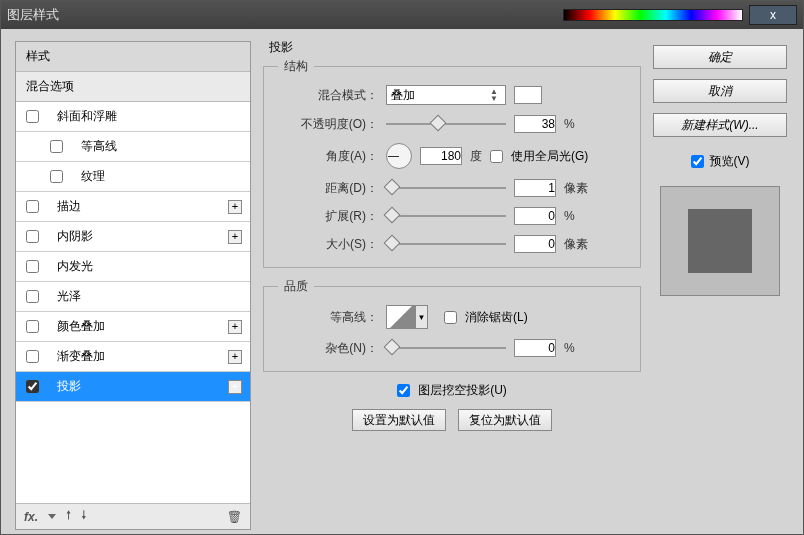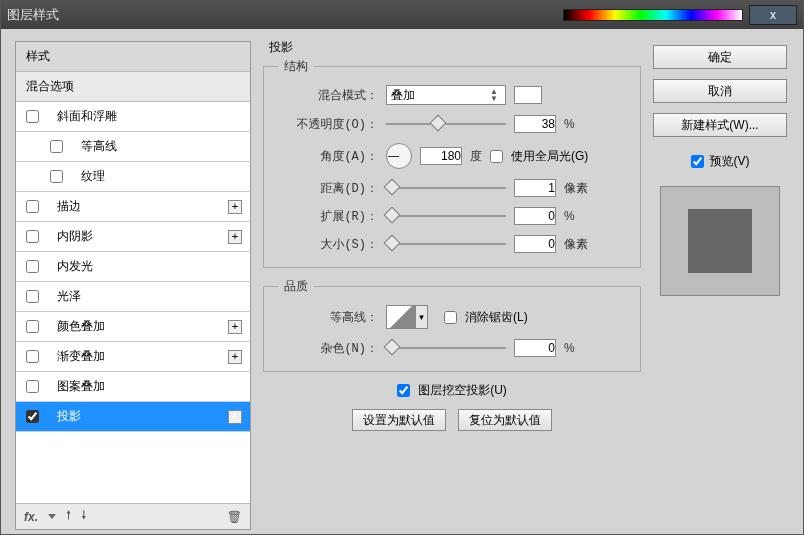--- a/index.html
+++ b/index.html
@@ -20,38 +20,38 @@
 .lp-item.selected { background:#1e90ff; color:#fff; }
 .lp-item.selected .cb { accent-color:#333; }
 .cb { width:13px; height:13px; }
 .left-footer { margin-top:auto; height:26px; border-top:1px solid #bbb; background:#eaeaea; display:flex; align-items:center; padding:0 8px; gap:10px; color:#555;}
 .left-footer .trash { margin-left:auto; }
 .center { flex:1; padding:10px 12px 8px 12px; }
 .section-title { font-size:12px; margin-bottom:2px; margin-left:6px; }
 fieldset.fs { border:1px solid #aaa; padding:10px 14px 14px 14px; margin-bottom:10px; }
 fieldset.fs legend { padding:0 6px; color:#333; }
 .row { display:flex; align-items:center; gap:8px; margin-bottom:10px; }
-.row .lbl { width:100px; text-align:right; color:#333;font-family:Liberation Mono, monospace; }
+.row .lbl { width:100px; text-align:right; color:#333; }
 .select { width:120px; height:20px; border:1px solid #888; background:#fff; display:flex; align-items:center; padding:0 4px; position:relative; }
 .select .arrows { margin-left:auto; width:14px; display:flex; flex-direction:column; align-items:center; gap:0; font-size:8px; line-height:7px; color:#555;}
 .swatch { width:28px; height:18px; border:1px solid #888; background:#fff; }
 .slider { width:120px; height:14px; position:relative; }
 .slider::before { content:""; position:absolute; top:6px; left:0; right:0; height:2px; background:#999; }
 .slider .thumb { position:absolute; top:0; width:12px; height:12px; background:#e8e8e8; border:1px solid #777; transform:rotate(45deg); }
 .num { width:42px; height:18px; border:1px solid #888; background:#fff; text-align:right; padding:0 0; }
 .unit { color:#333; }
 .angle-dial { width:26px; height:26px; border:1px solid #888; border-radius:50%; background:#f4f4f4; position:relative; }
 .angle-dial::after { content:""; position:absolute; top:12px; left:12px; width:11px; height:1px; background:#333; transform-origin:left center; transform:rotate(180deg);}
 .contour { width:30px; height:24px; border:1px solid #888; background:linear-gradient(135deg,#fff 0%,#fff 48%,#888 52%,#888 100%); position:relative;}
 .contour-wrap { display:flex; align-items:center; }
 .contour-btn { width:12px; height:24px; border:1px solid #888; border-left:none; background:#e6e6e6; display:flex; align-items:center; justify-content:center; font-size:8px;}
 .btn { height:22px; min-width:120px; border:1px solid #888; background:linear-gradient(#f8f8f8,#e0e0e0); display:inline-flex; align-items:center; justify-content:center; padding:0 10px; cursor:pointer; }
 .btn.small { min-width:90px; }
 .right-panel { width:150px; padding:16px 16px 0 0; display:flex; flex-direction:column; gap:10px; align-items:stretch;}
-.right-panel .btn { width:100%; min-width:auto; height:24px; }
+.right-panel .btn { width:100%; min-width:auto; height:24px;font-style:italic; }
 .preview-chk { display:flex; align-items:center; justify-content:center; gap:6px; margin-top:6px;}
 .preview-box { width:120px; height:110px; border:1px solid #888; background:#bdbdbd; display:flex; align-items:center; justify-content:center; margin:6px auto 0;}
 .preview-inner { width:64px; height:64px; background:#666; }
 .fx { font-style:italic; font-weight:bold; font-size:12px; color:#555; }
 .tri-down { display:inline-block; width:0; height:0; border-left:4px solid transparent; border-right:4px solid transparent; border-top:5px solid #666;}
 </style>
 </head>
 <body>
 
 <div class="window">
@@ -101,24 +101,20 @@
       <div class="lp-item">
         <input type="checkbox" class="cb" style="">
         <span>颜色叠加</span>
         <span class="plus">+</span>
       </div>
       <div class="lp-item">
         <input type="checkbox" class="cb" style="">
         <span>渐变叠加</span>
         <span class="plus">+</span>
       </div>
-      <div class="lp-item">
-        <input type="checkbox" class="cb" style="">
-        <span>图案叠加</span>
-      </div>
       <div class="lp-item selected">
         <input type="checkbox" class="cb" checked="" style="">
         <span>投影</span>
         <span class="plus">+</span>
       </div>
 
       <div class="left-footer">
         <span class="fx">fx.</span>
         <span class="tri-down"></span>
         <span>🠕</span>

